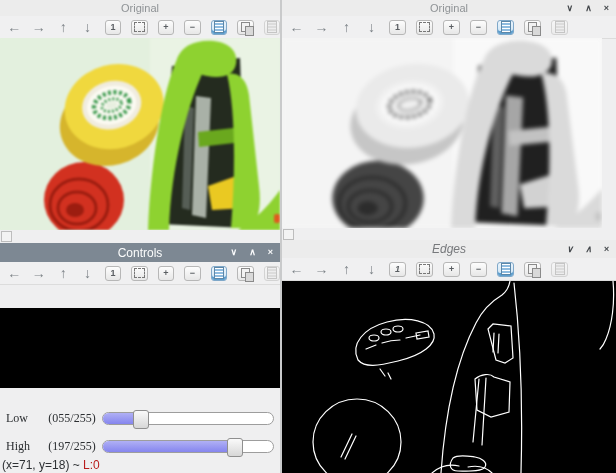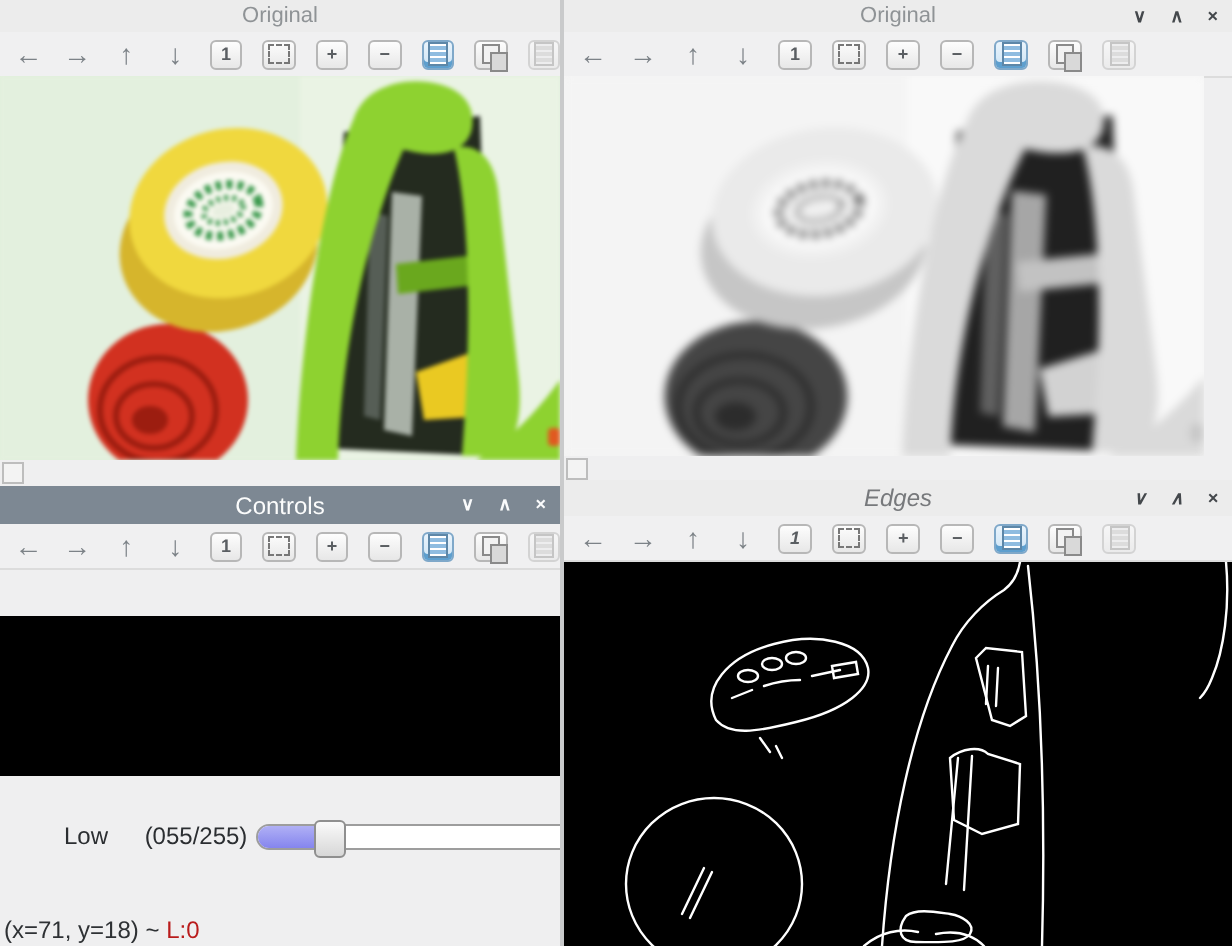--- a/index.html
+++ b/index.html
@@ -58,22 +58,22 @@
       --p-accent:#c6c6c6;filter:blur(2.2px);}
   .bottomstrip{position:absolute;left:0;width:100%;height:13px;background:#efeff0;}
   #win-original .bottomstrip{top:230px;}
   #win-blurred .bottomstrip{top:228px;}
   .corner-sq{position:absolute;left:1px;top:1px;width:9px;height:9px;border:1px solid #bdbdbd;
              background:#f3f3f3;}
 
   
   .black-canvas{position:absolute;left:0;top:65px;width:280px;height:80px;
                 background:var(--c-canvas_black,#000);}
-  .trackbar-row{position:absolute;left:16px;width:280px;height:20px;display:flex;align-items:center;
-                padding-left:16px;box-sizing:border-box;font-size:12px;color:#2b2e31;}
+  .trackbar-row{position:absolute;left:0;width:280px;height:20px;display:flex;align-items:center;
+                padding-left:6px;box-sizing:border-box;font-size:12px;color:#2b2e31;font-family:Liberation Serif, serif;}
   #row-low{top:165px;}
   #row-high{top:193px;}
   .tb-label{width:36px;}
   .tb-value{width:60px;text-align:center;}
   .slider{position:relative;flex:1;height:13px;margin-right:6px;border:1px solid #9d9d9d;
           border-radius:7px;background:#fff;box-sizing:border-box;}
   .slider-fill{position:absolute;left:0;top:0;bottom:0;border-radius:6px 0 0 6px;
           background:linear-gradient(180deg,var(--c-slider_fill_light,#b0b0f5),var(--c-slider_fill,#8585ee));}
   .slider-handle{position:absolute;top:-3px;width:14px;height:17px;border:1px solid #8f8f8f;
           border-radius:3px;background:linear-gradient(#fafafa,#d7d7d7);}
@@ -249,20 +249,28 @@
 
     <div class="trackbar-row" id="row-low">
       <span class="tb-label">Low</span>
       <span class="tb-value">(055/255)</span>
       <span class="slider">
         <span class="slider-fill" style="width: 21.5686%;"></span>
         <span class="slider-handle" style="left: calc(21.5686% - 7px);"></span>
       </span>
     </div>
 
+    <div class="trackbar-row" id="row-high">
+      <span class="tb-label">High</span>
+      <span class="tb-value">(197/255)</span>
+      <span class="slider">
+        <span class="slider-fill" style="width: 77.2549%;"></span>
+        <span class="slider-handle" style="left: calc(77.2549% - 7px);"></span>
+      </span>
+    </div>
 
     <div class="statusbar">
       <span>(x=71, y=18) ~</span>
       <span class="status-pixel">L:0</span>
     </div>
   </div>
 
   <div class="win" id="win-edges">
     <div class="titlebar">
       <span>Edges</span>

